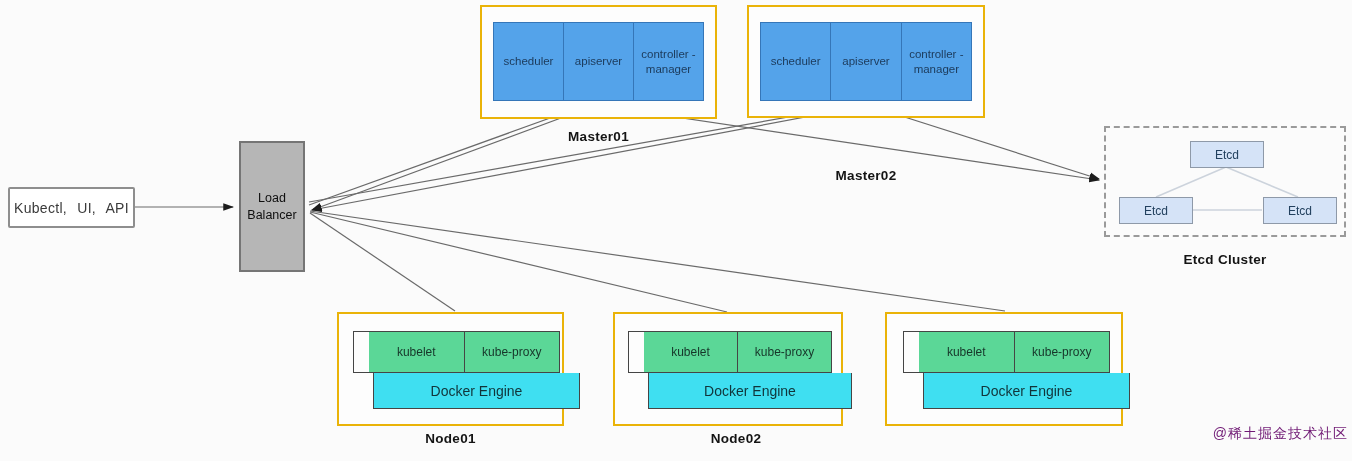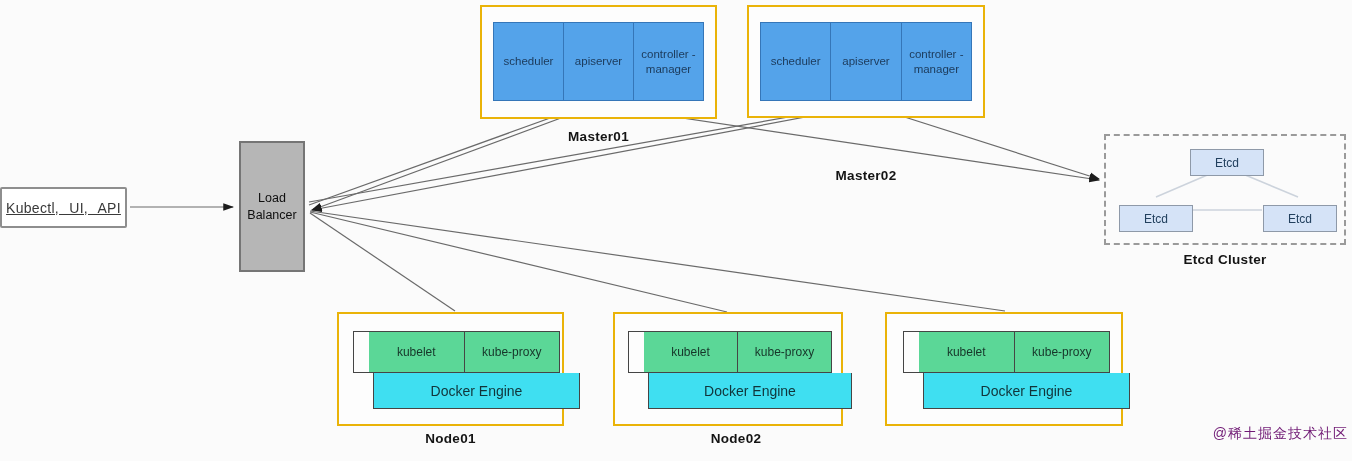--- a/index.html
+++ b/index.html
@@ -5,23 +5,23 @@
   html,body{margin:0;padding:0;background:#e9e9e9;}
   .canvas{
     position:relative;width:1352px;height:461px;background:#fbfbfb;
     font-family:"Liberation Sans",sans-serif;overflow:hidden;
   }
   .wires{position:absolute;left:0;top:0;width:1352px;height:461px;}
   .abs{position:absolute;box-sizing:border-box;}
 
   
   .client-box{
-    left:0;top:187px;width:127px;height:41px;background:#ffffff;
+    left:8px;top:187px;width:127px;height:41px;background:#ffffff;
     border:2px solid #8e8e8e;border-radius:2px;display:flex;align-items:center;
-    justify-content:center;font-size:14px;color:#3a3a3a;word-spacing:6px;letter-spacing:.3px;text-decoration:underline;
+    justify-content:center;font-size:14px;color:#3a3a3a;word-spacing:6px;letter-spacing:.3px;
   }
 
   
   .lb-box{
     left:239px;top:141px;width:66px;height:131px;background:#b6b6b6;
     border:2px solid #757575;display:flex;align-items:center;justify-content:center;
   }
   .lb-box span{display:block;width:52px;text-align:center;font-weight:normal;
     font-size:12.5px;line-height:1.3;color:#0f0f0f;}
 
@@ -40,21 +40,21 @@
   .caption{position:absolute;text-align:center;font-weight:bold;
     font-size:13.5px;color:#141414;letter-spacing:.3px;}
   .cap-master1{left:480px;top:129px;width:237px;}
   .cap-master2{left:747px;top:129px;width:238px;margin-top:39px;}
   .cap-etcd{left:1104px;top:252px;width:242px;}
   .cap-node1{left:337px;top:431px;width:227px;}
   .cap-node2{left:621px;top:431px;width:230px;}
   .cap-node3{left:931px;top:431px;width:238px;margin-top:37px;}
 
   
-  .etcd-cluster{left:1104px;top:134px;width:242px;height:111px;
+  .etcd-cluster{left:1104px;top:126px;width:242px;height:111px;
     border:2px dashed #9a9a9a;background:transparent;}
   .etcd-box{position:absolute;width:74px;height:27px;background:#d5e3f7;
     border:1.5px solid #8e99a8;display:flex;align-items:center;justify-content:center;
     font-size:12px;color:#22405e;box-sizing:border-box;}
   .etcd-top{left:84px;top:13px;}
   .etcd-bl{left:13px;top:69px;}
   .etcd-br{left:157px;top:69px;}
 
   
   .node1{left:337px;top:312px;width:227px;height:114px;}

